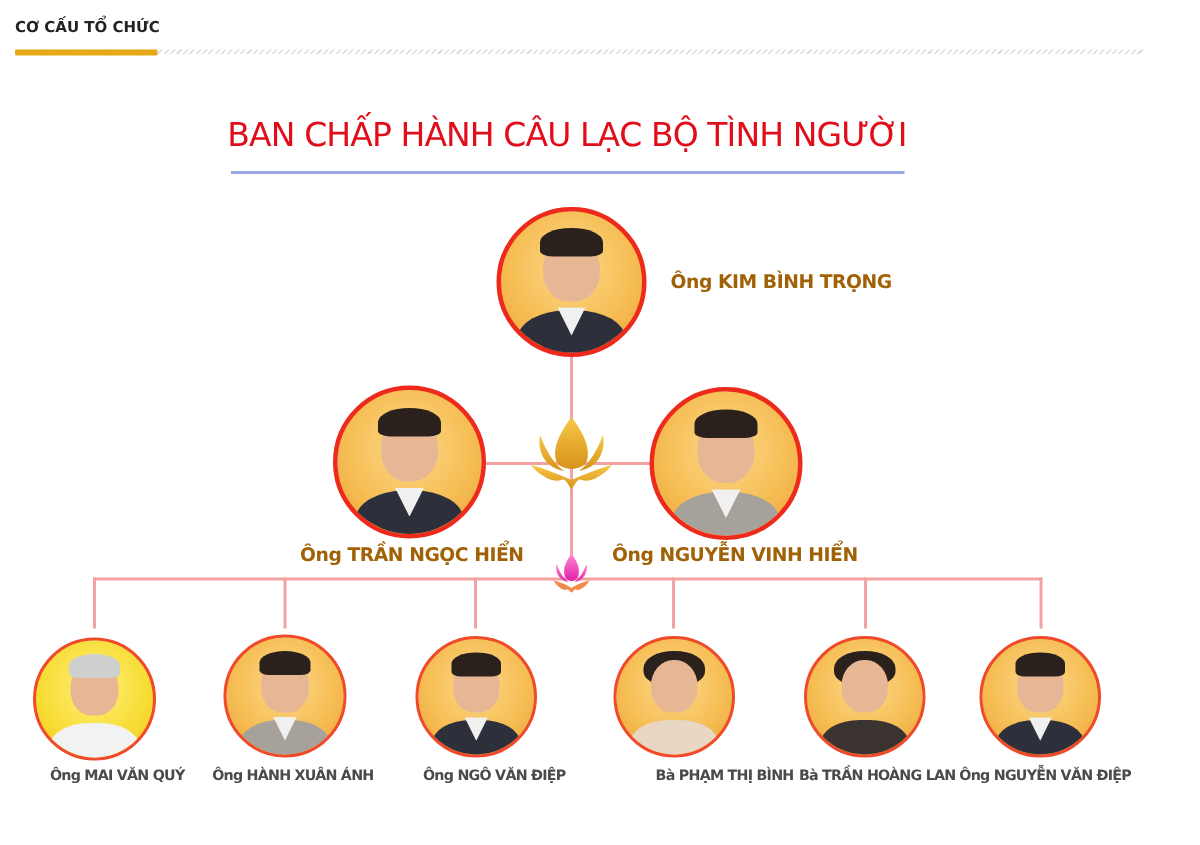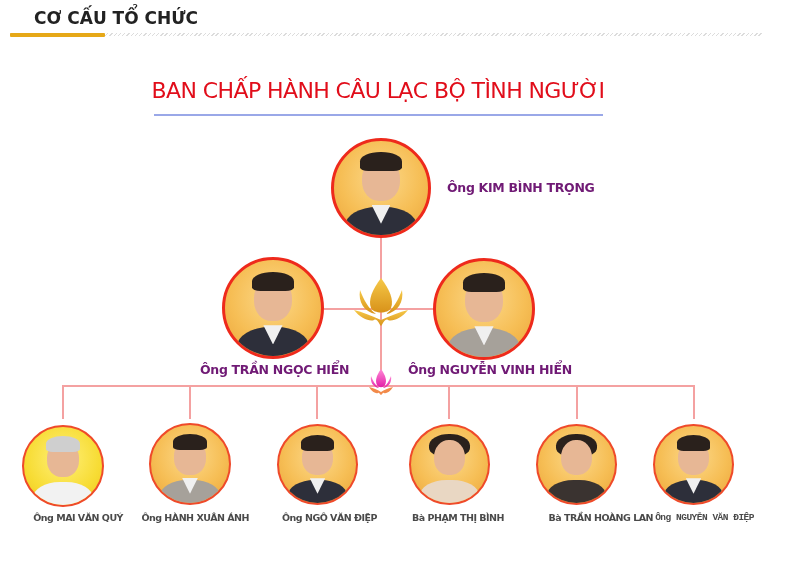--- a/index.html
+++ b/index.html
@@ -1,21 +1,21 @@
 <!DOCTYPE html>
 <html><head>
 <meta charset="utf-8">
 <style>
   html, body { margin: 0; padding: 0; background: #ffffff; }
   body { width: 800px; height: 563px; position: relative; overflow: hidden;
          font-family: "Liberation Sans", "DejaVu Sans", sans-serif; }
 
   .section-header { position: absolute; left: 10px; top: 8px; }
-  .section-title { font-family: "DejaVu Sans", sans-serif; font-weight: bold; font-size: 17px;
-                   color: #222; letter-spacing: 0px; margin-left: 24px; }
+  .section-title { font-family: "DejaVu Sans", sans-serif; font-weight: bold; font-size: 10px;
+                   color: #222; letter-spacing: 0px; }
   .header-rule { position: absolute; left: 10px; top: 33px; width: 753px; height: 3px;
                  background: repeating-linear-gradient(135deg, #dcdcdc 0 1px, #ffffff 1px 3px); }
   .header-rule-accent { position: absolute; left: 10px; top: 33px; width: 95px; height: 4px;
                         background: #e6a817; border-radius: 1px; }
 
   .chart-title { position: absolute; left: 128px; top: 78px; width: 500px; text-align: center;
                  font-family: "DejaVu Sans", sans-serif; font-weight: normal; font-size: 22px;
                  color: #e10d1a; letter-spacing: -0.6px; white-space: nowrap; }
   .title-underline { position: absolute; left: 154px; top: 114px; width: 449px; height: 2px;
                      background: #9aa8e8; }
@@ -34,21 +34,21 @@
                   border-radius: 45% 45% 0 0; background: #2d2f3a; }
   .avatar .collar { position: absolute; left: 40%; top: 68%; width: 20%; height: 20%;
                     background: #f0f0f0; clip-path: polygon(0 0, 100% 0, 50% 100%); }
   .avatar.gray-hair .hair { background: #cfcfcf; }
   .avatar.light-suit .body { background: #a6a19a; }
   .avatar.female .hair { left: 24%; width: 52%; height: 30%; top: 10%; border-radius: 50% 50% 40% 40%; }
   .avatar.female .body { background: #3a3330; }
   .avatar.yellow-bg { background: radial-gradient(circle at 50% 40%, #fff07a 0%, #f7dc34 60%, #eec21b 100%); }
 
   .name-big { position: absolute; font-family: "DejaVu Sans", sans-serif; font-weight: bold;
-              font-size: 12.5px; color: #701a75; white-space: nowrap; letter-spacing: -0.3px; }
+              font-size: 12.5px; color: #a16207; white-space: nowrap; letter-spacing: -0.3px; }
   .name-small { position: absolute; top: 512px; width: 120px; text-align: right;
                 font-family: "DejaVu Sans", sans-serif; font-weight: bold; font-size: 9.5px;
                 color: #4a4a4a; white-space: nowrap; letter-spacing: -0.5px; }
 
   .lotus { position: absolute; }
 </style>
 </head>
 <body>
 
 <div class="section-header">
@@ -141,28 +141,28 @@
   <div class="head"></div>
   <div class="hair"></div>
 </div>
 <div class="name-small" style="left:257px;">Ông NGÔ VĂN ĐIỆP</div>
 
 <div class="avatar small female" style="left:409px; top:424px; width:81px; height:81px;">
   <div class="body" style="background:#e9d7c3;"></div>
   <div class="hair"></div>
   <div class="head"></div>
 </div>
-<div class="name-small" style="left:384px;">Bà PHẠM THỊ BÌNH</div>
+<div class="name-small" style="left:409px;">Bà PHẠM THỊ BÌNH</div>
 
 <div class="avatar small female" style="left:536px; top:424px; width:81px; height:81px;">
   <div class="body"></div>
   <div class="hair"></div>
   <div class="head"></div>
 </div>
-<div class="name-small" style="left:517px;margin-left:16px;">Bà TRẦN HOÀNG LAN</div>
+<div class="name-small" style="left:517px;">Bà TRẦN HOÀNG LAN</div>
 
 <div class="avatar small" style="left:653px; top:424px; width:81px; height:81px;">
   <div class="body"></div>
   <div class="collar"></div>
   <div class="head"></div>
   <div class="hair"></div>
 </div>
-<div class="name-small" style="left:634px;font-family:Liberation Mono, monospace;">Ông NGUYỄN VĂN ĐIỆP</div>
+<div class="name-small" style="left:634px;">Ông NGUYỄN VĂN ĐIỆP</div>
 
 </body></html>

